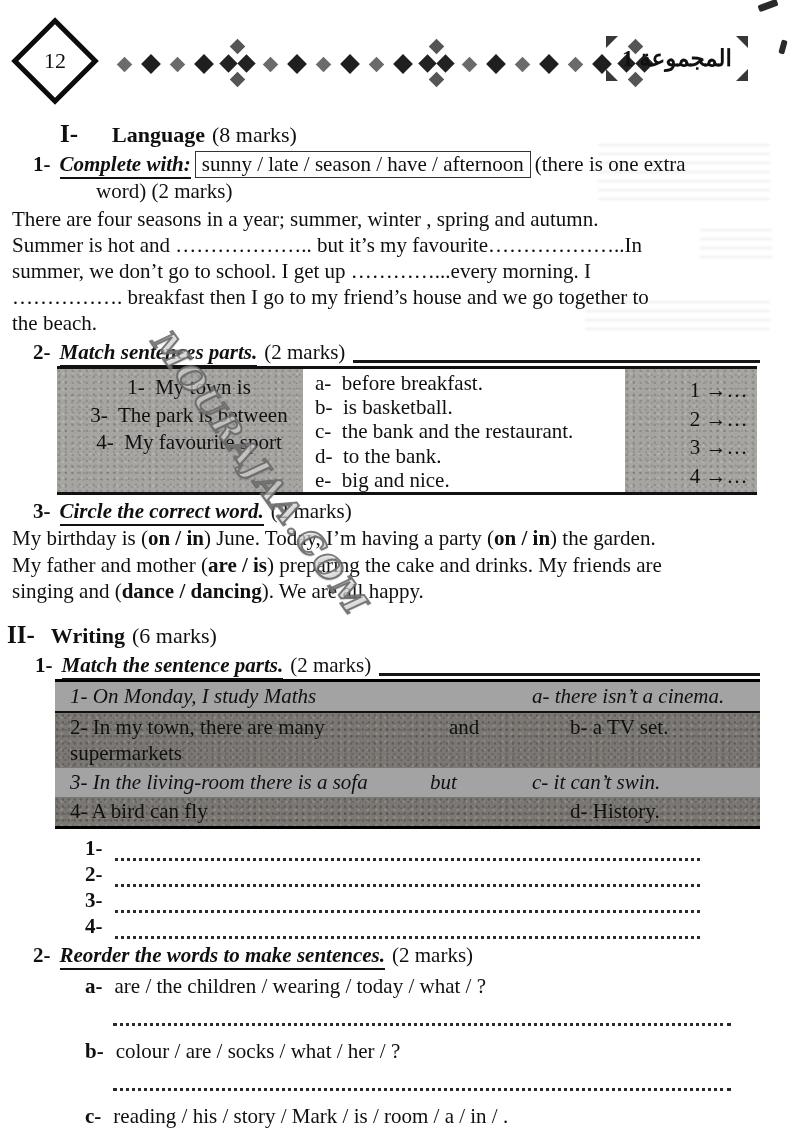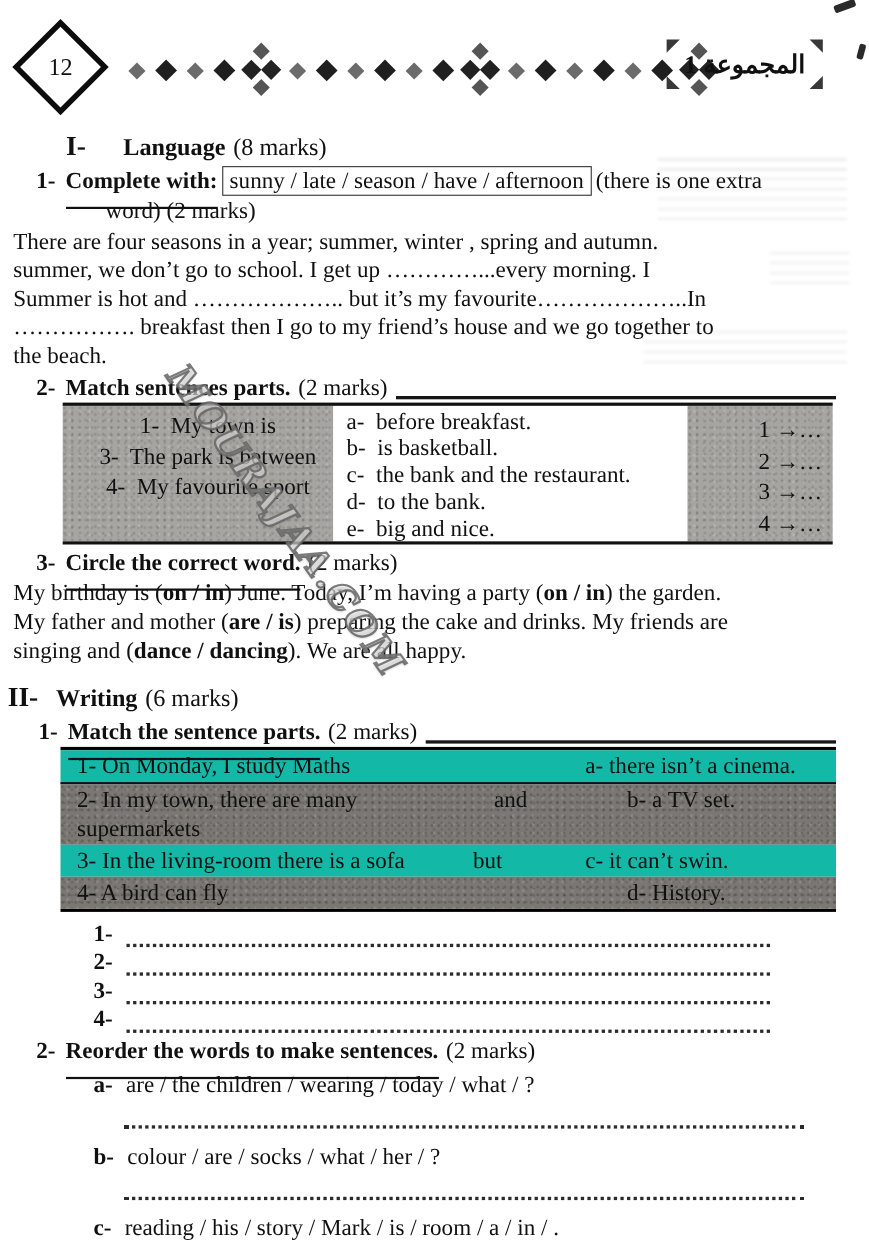--- a/index.html
+++ b/index.html
@@ -2,21 +2,21 @@
 <html><head>
 <meta charset="utf-8">
 <style>
   html,body{margin:0;padding:0;}
   body{
     width:790px;height:1143px;overflow:hidden;background:#fff;
     font-family:"Liberation Serif","DejaVu Serif",serif;
     color:#101010;font-size:21px;position:relative;
   }
   .b{font-weight:bold;}
-  .u{border-bottom:2.5px solid #111;padding-bottom:12px;}
+  .u{border-bottom:2.5px solid #111;padding-bottom:1px;font-style:italic;}
   .marks{margin-left:7px;}
   
   .topbar{position:relative;height:104px;}
   .pgd{position:absolute;left:24px;top:30px;width:52px;height:52px;border:5px solid #0c0c0c;
        transform:rotate(45deg);background:#fff;display:flex;align-items:center;justify-content:center;}
   .pgd span{transform:rotate(-45deg);font-size:22px;}
   .diamond-row{position:absolute;left:112px;top:38px;width:495px;height:52px;
        display:flex;align-items:center;}
   .dm{display:inline-block;transform:rotate(45deg);margin:0 7px;flex:none;}
   .cluster{position:relative;width:34px;height:50px;flex:none;margin:0 3px;}
@@ -53,21 +53,21 @@
       background-size:7px 6px,9px 8px,6px 7px;text-align:center;}
   .t1l{padding:5px 0 0 18px;line-height:27.5px;}
   .t1m{background:#fff;padding:2px 0 0 12px;line-height:24.2px;}
   .t1r{padding:7px 0 0 55px;line-height:28.5px;}
   .t1l .pline,.t1m .pline,.t1r .pline{white-space:pre;}
   
   .q3para{margin:0 30px 0 12px;line-height:26.5px;}
   
   .table2{margin-left:55px;width:705px;border-top:3.5px solid #000;border-bottom:3.5px solid #000;}
   .t2row{display:grid;grid-template-columns:360px 115px 230px;line-height:26px;}
-  .t2row.plain{background:#14b8a6;}
+  .t2row.plain{background:#a3a3a3;font-style:italic;}
   .t2row.plain.first{border-bottom:2.5px solid #111;}
   .t2row.shaded{background-color:#7b7874;background-image:
       radial-gradient(circle at 30% 35%, rgba(0,0,0,.20) 1px, transparent 1.6px),
       radial-gradient(circle at 72% 58%, rgba(255,255,255,.13) 1px, transparent 1.7px),
       radial-gradient(circle at 50% 85%, rgba(0,0,0,.14) 1px, transparent 1.5px);
       background-size:6px 7px,9px 8px,7px 6px;gap:19px;}
   .t2c1{padding:1px 0 2px 15px;}
   .t2c2{padding:1px 0 2px 15px;}
   .t2c3{padding:1px 0 2px 2px;}
   
@@ -150,22 +150,22 @@
   <span class="roman">I-</span><span class="b">Language</span><span class="marks">(8 marks)</span>
 </div>
 
 <div class="qhead">
   <span class="qnum">1-</span><span class="b u">Complete with:</span><span class="wordbox">sunny / late / season / have / afternoon</span><span>(there is one extra</span>
 </div>
 <div class="q1line2">word) (2 marks)</div>
 
 <div class="para">
     <div class="pline">There are four seasons in a year; summer, winter , spring and autumn.</div>
+    <div class="pline">Summer is hot and ……………….. but it’s my favourite………………..In</div>
     <div class="pline">summer, we don’t go to school. I get up …………...every morning. I</div>
-    <div class="pline">Summer is hot and ……………….. but it’s my favourite………………..In</div>
     <div class="pline">……………. breakfast then I go to my friend’s house and we go together to</div>
     <div class="pline">the beach.</div>
   </div>
 
 <div class="qhead with-rule">
   <div>
     <span class="qnum">2-</span><span class="b u">Match sentences parts.</span><span class="marks">(2 marks)</span>
   </div>
   <div class="rule-fill"></div>
 </div>

